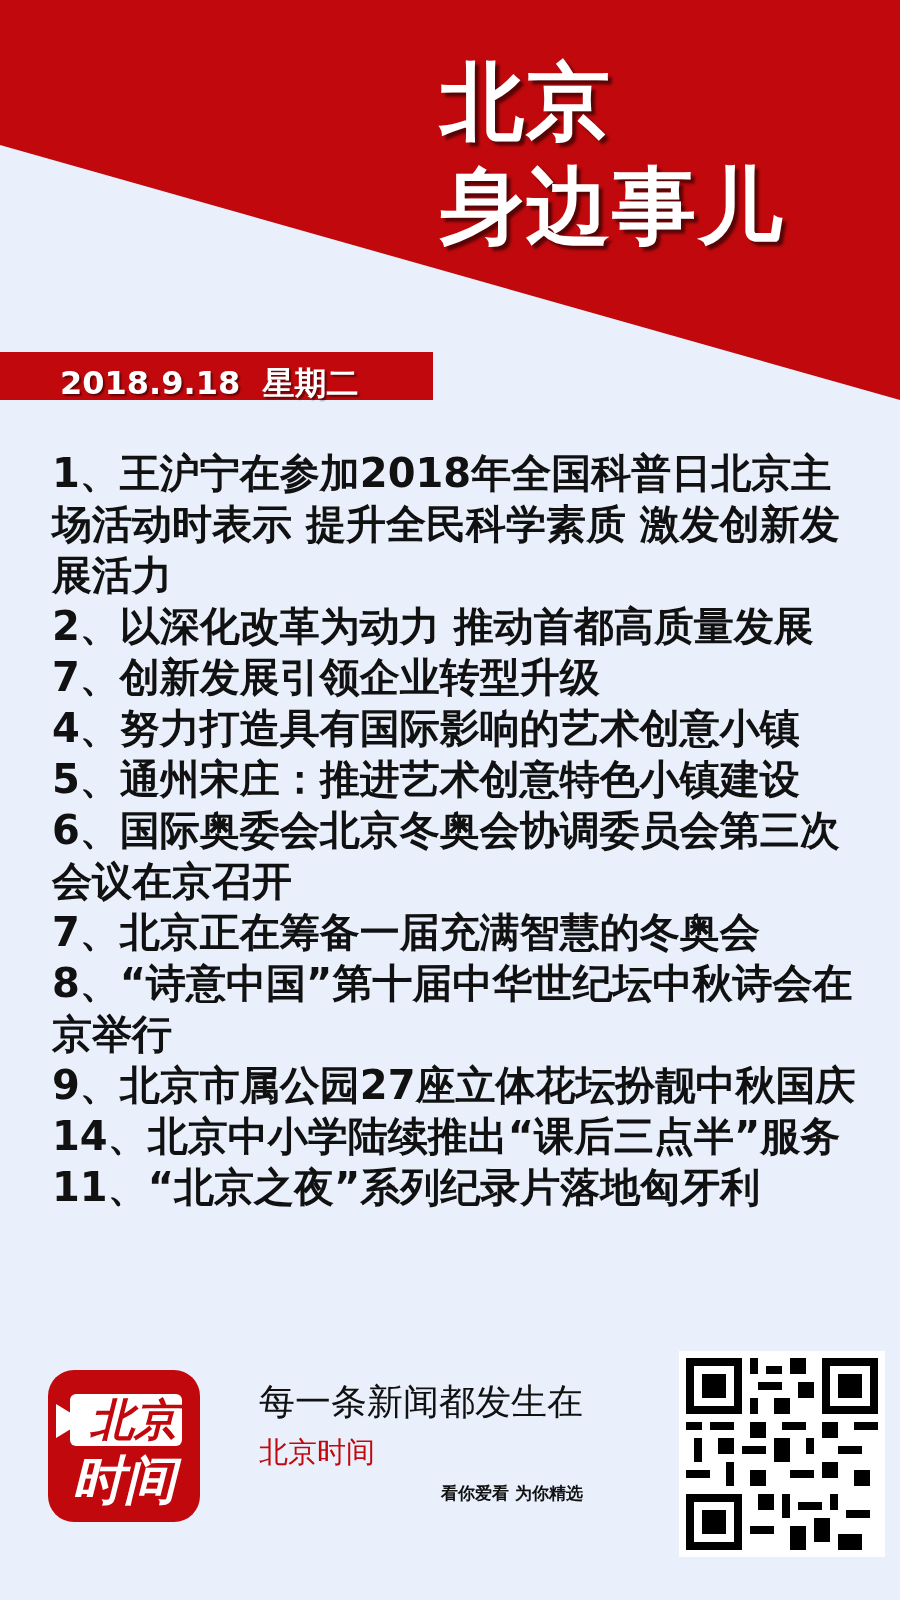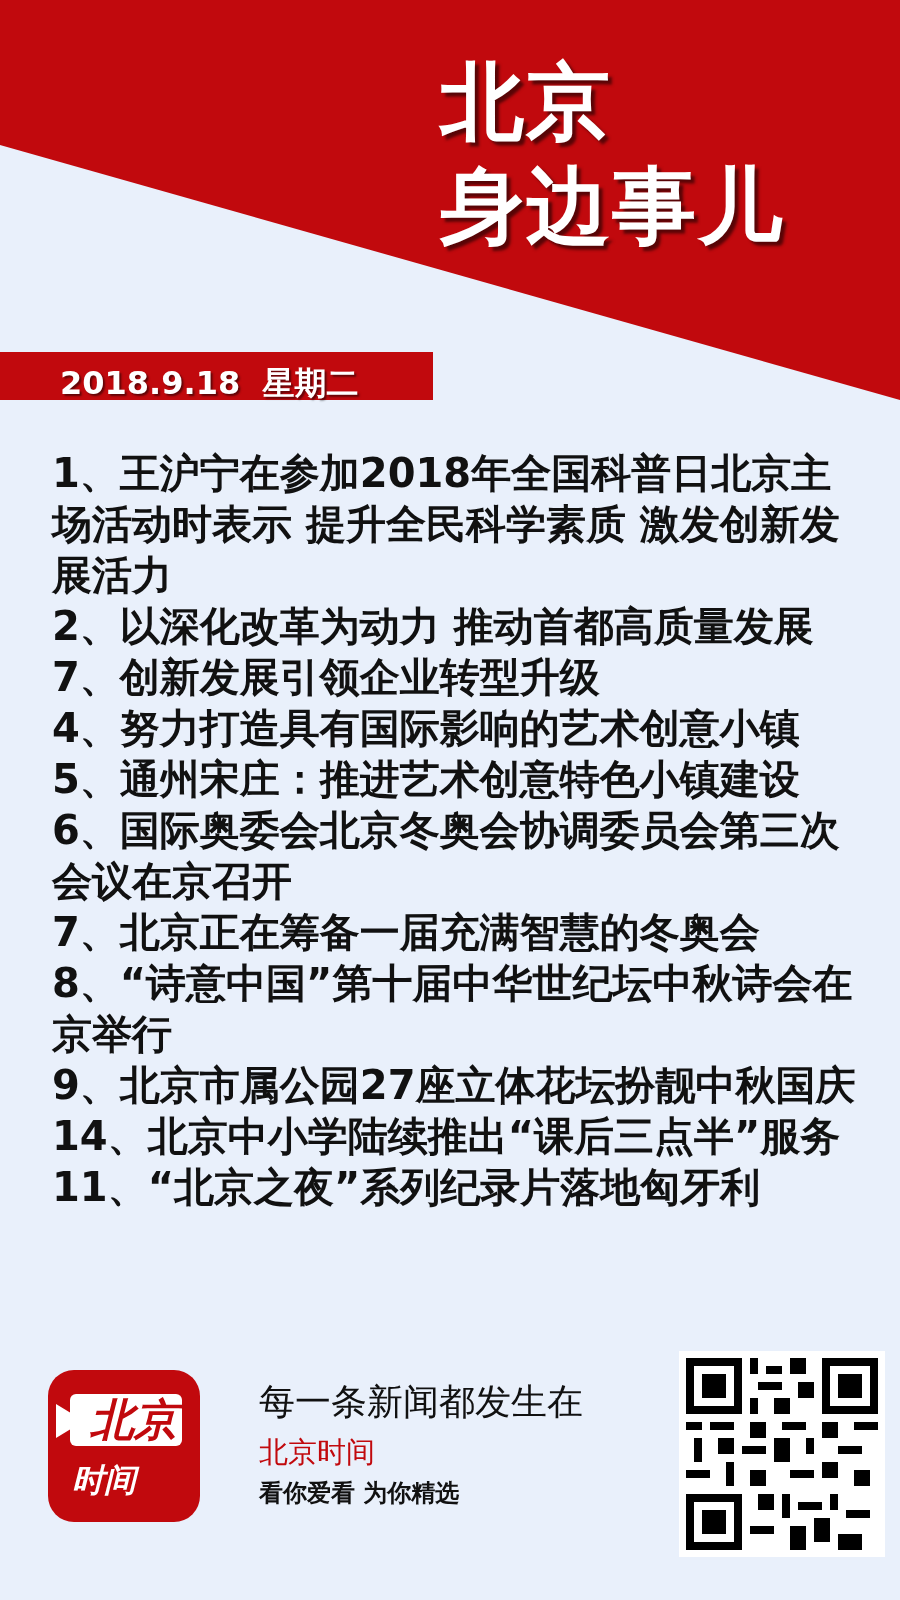--- a/index.html
+++ b/index.html
@@ -43,26 +43,26 @@
     background:#fff; border-radius:6px;
     color:#c1090d; font-weight:bold; font-style:italic; font-size:44px; line-height:52px;
     text-align:right; padding-right:4px; box-sizing:border-box;
   }
   .logo .play {
     position:absolute; left:8px; top:34px; width:0; height:0;
     border-left:28px solid #fff; border-top:17px solid transparent; border-bottom:17px solid transparent;
   }
   .logo .l2 {
     position:absolute; left:24px; top:82px; width:112px;
-    color:#fff; font-weight:bold; font-style:italic; font-size:32px; line-height:56px;
+    color:#fff; font-weight:bold; font-style:italic; font-size:52px; line-height:56px;
   }
   .slogan { position:absolute; left:243px; top:1378px;margin-left:16px; }
   .slogan .s1 { font-size:36px; color:#111; line-height:48px; white-space:nowrap; }
   .slogan .s2 { font-size:29px; color:#c1090d; line-height:52px; white-space:nowrap; }
-  .slogan .s3 { font-size:24px; color:#111; font-weight:bold; line-height:30px; white-space:nowrap; }
+  .slogan .s3 { font-size:17px; color:#111; font-weight:bold; line-height:30px; white-space:nowrap;text-align:right; }
   .qr {
     position:absolute; left:679px; top:1351px; width:206px; height:206px;
     background:#fff;
   }
   .qr svg { position:absolute; left:7px; top:7px; }
 </style>
 </head>
 <body>
 
 <div class="banner"></div>

